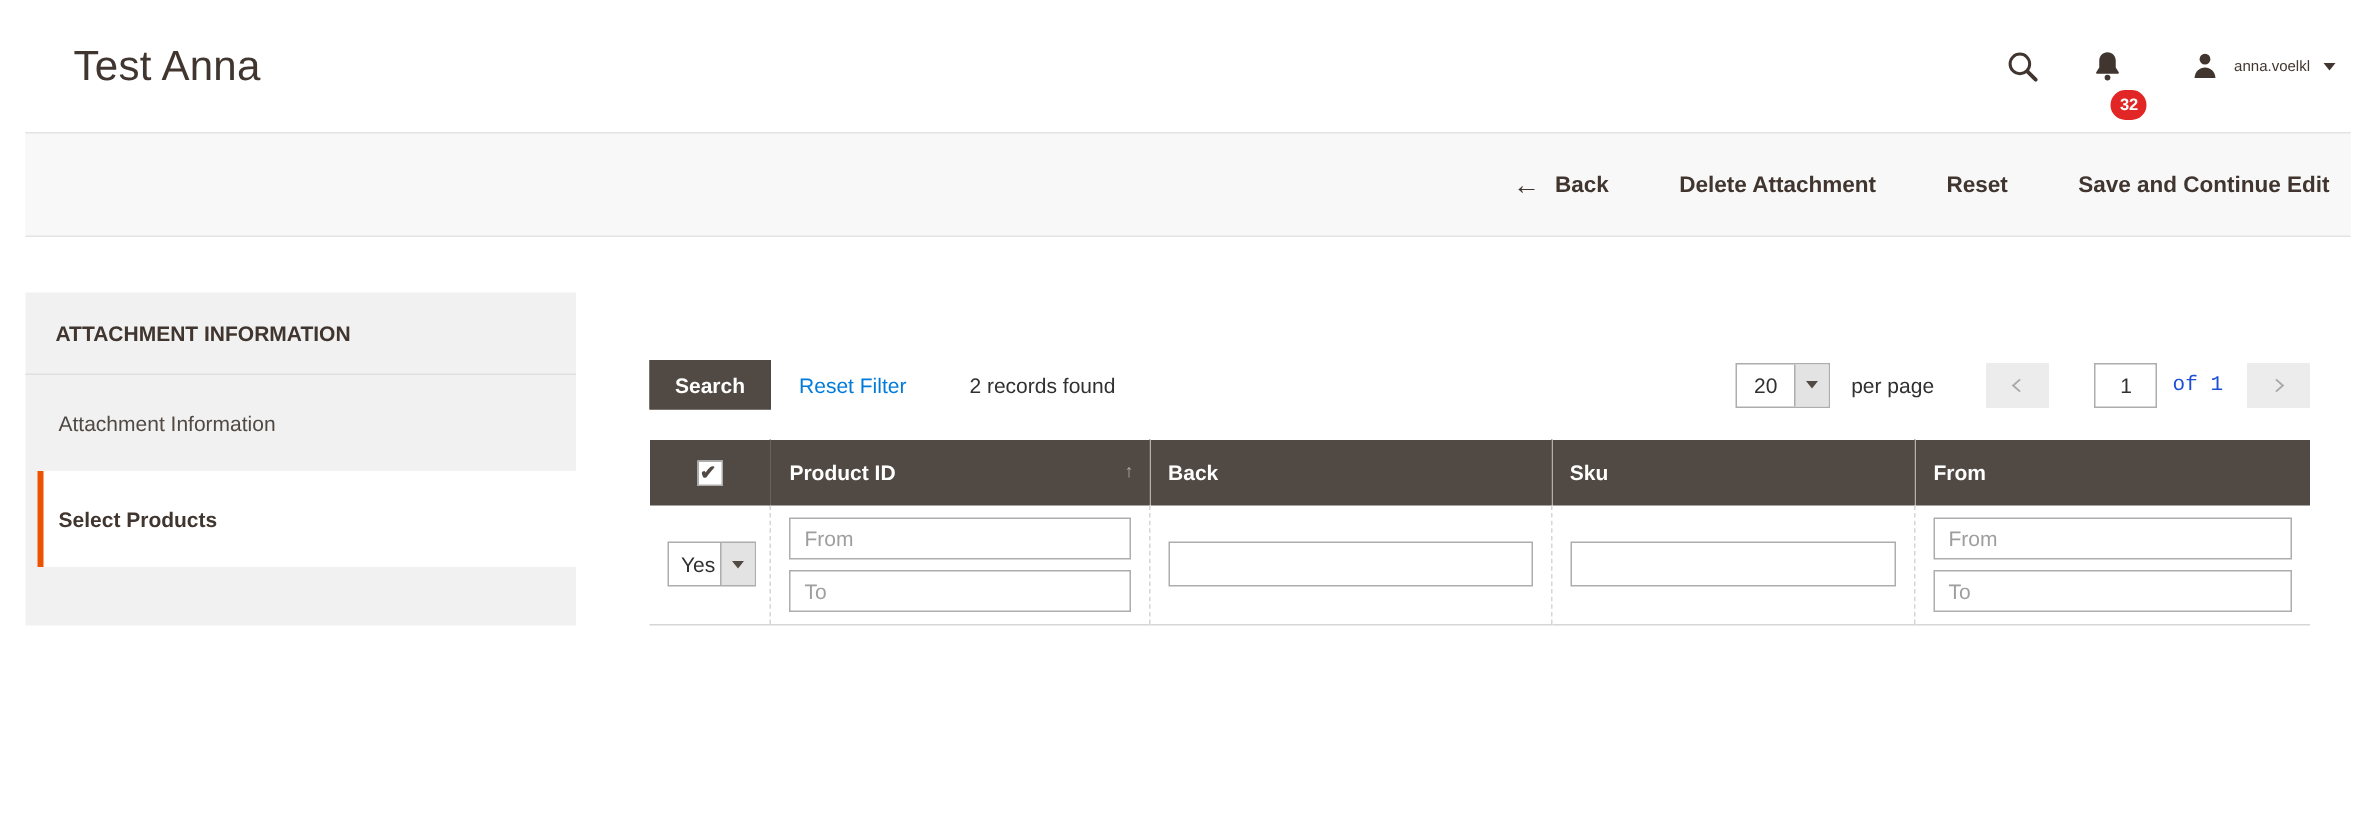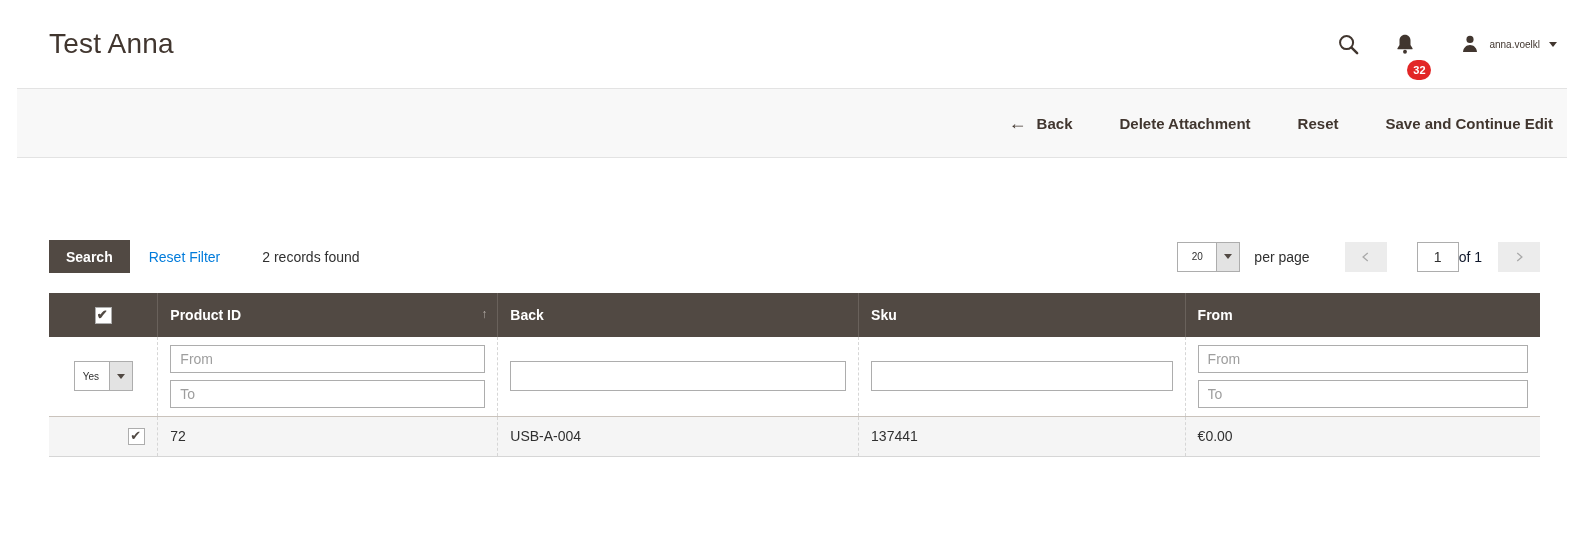--- a/index.html
+++ b/index.html
@@ -32,45 +32,45 @@
 
   .main { flex: 1; margin: 0 43px 0 49px; padding-top: 45px; }
 
   
   .grid-toolbar { display: flex; align-items: center; }
   .search-btn { background: #514943; border: 1px solid #514943; color: #fff; font-family: "Liberation Sans", sans-serif; font-size: 14px; font-weight: 600; height: 33px; padding: 0 16px; cursor: pointer; }
   .reset-filter { margin-left: 19px; font-size: 14px; font-weight: 400; color: #007bdb; text-decoration: none; cursor: pointer; }
   .records-found { margin-left: 42px; font-size: 14px; color: #303030; }
   .pager { margin-left: auto; display: flex; align-items: center; }
   .fake-select { display: flex; height: 30px; border: 1px solid #adadad; background: #fff; cursor: pointer; }
-  .fake-select .sel-value { width: 38px; display: flex; align-items: center; justify-content: center; font-size: 10px; color: #303030; }
+  .fake-select .sel-value { width: 38px; display: flex; align-items: center; justify-content: center; font-size: 14px; color: #303030; }
   .fake-select .sel-arrow { width: 23px; background: #e3e3e3; border-left: 1px solid #adadad; display: flex; align-items: center; justify-content: center; }
   .fake-select .sel-arrow .caret-down { border-top-color: #514943; }
   .per-page-label { margin-left: 14px; font-size: 14px; color: #303030; }
   .page-nav { width: 42px; height: 30px; background: #ececec; border: 0; color: #a9a9a9; display: flex; align-items: center; justify-content: center; cursor: default; }
   .page-nav.prev { margin-left: 35px; }
   .page-nav.next { margin-left: 16px; }
   .page-input { margin-left: 30px; width: 42px; height: 30px; border: 1px solid #adadad; text-align: center; font-family: "Liberation Sans", sans-serif; font-size: 14px; color: #303030; }
-  .of-label { font-size: 14px; color: #0f172a; }
+  .of-label { margin-left: 10px; font-size: 14px; color: #1d4ed8; font-family: Liberation Mono, monospace; }
 
   
   .grid-table { width: 100%; margin-top: 20px; border-collapse: collapse; table-layout: fixed; }
   .grid-table col.c-check { width: 7.3%; }
   .grid-table col.c-id    { width: 22.8%; }
   .grid-table col.c-name  { width: 24.2%; }
   .grid-table col.c-sku   { width: 21.9%; }
   .grid-table col.c-price { width: 23.8%; }
 
   .grid-table thead th { background: #514943; color: #fff; font-size: 14px; font-weight: 600; text-align: left; height: 44px; padding: 0 12px; border-left: 1px solid #69615b; position: relative; cursor: pointer; }
   .grid-table thead th:first-child { border-left: 0; text-align: center; }
   .sort-asc { position: absolute; right: 10px; top: 50%; transform: translateY(-58%); font-size: 12px; color: #b5ada7; font-weight: 400; }
   .sort-asc::after { content: "\2191"; }
 
   .grid-table td { font-size: 14px; color: #303030; padding: 0 12px; border-left: 1px dashed #d6d6d6; vertical-align: middle; }
-  .grid-table td:first-child { border-left: 0; text-align: right; }
+  .grid-table td:first-child { border-left: 0; text-align: left; }
 
   .filter-row td { height: 79px; background: #fff; border-bottom: 1px solid #cac3bc; }
   .stack { display: flex; flex-direction: column; gap: 7px; }
   .filter-input { width: 100%; height: 28px; border: 1px solid #adadad; padding: 0 9px; font-family: "Liberation Sans", sans-serif; font-size: 14px; color: #303030; background: #fff; }
   .filter-input.tall { height: 30px; }
   .filter-input::placeholder { color: #9e9e9e; opacity: 1; }
   .yes-select { width: 59px; margin: 0 auto; }
   .yes-select .sel-value { width: 35px; justify-content: flex-start; padding-left: 8px; }
 
   .data-row { height: 40px; cursor: pointer; }
@@ -131,20 +131,25 @@
   <button class="text-btn">
     <span>Reset</span>
   </button>
   <button class="text-btn">
     <span>Save and Continue Edit</span>
   </button>
 </div>
 
 <div class="content">
 
+  <div class="sidebar">
+    <div class="sidebar-title">ATTACHMENT INFORMATION</div>
+    <div class="sidebar-item">Attachment Information</div>
+    <div class="sidebar-item active">Select Products</div>
+  </div>
 
   <div class="main">
 
     <div class="grid-toolbar">
       <button class="search-btn">Search</button>
       <a class="reset-filter">Reset Filter</a>
       <span class="records-found">2 records found</span>
 
       <div class="pager">
         <div class="fake-select">
@@ -213,24 +218,17 @@
           </td>
           <td><input class="filter-input tall" value="" style=""></td>
           <td><input class="filter-input tall" value="" style=""></td>
           <td>
             <div class="stack">
               <input class="filter-input" placeholder="From" style="">
               <input class="filter-input" placeholder="To" style="">
             </div>
           </td>
         </tr>
-        <tr class="data-row even">
-          <td><span class="checkbox checked"></span></td>
-          <td>72</td>
-          <td>USB-A-004</td>
-          <td>137441</td>
-          <td>€0.00</td>
-        </tr>
       </tbody>
     </table>
 
   </div>
 </div>
 
 </body></html>

